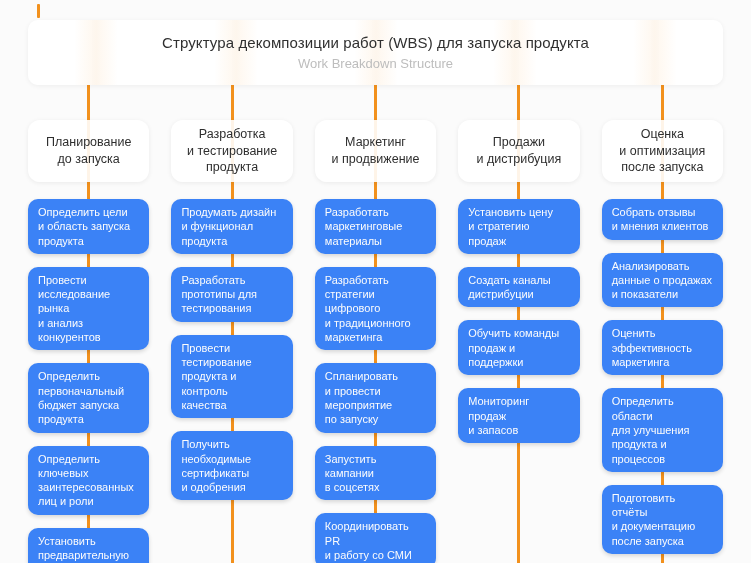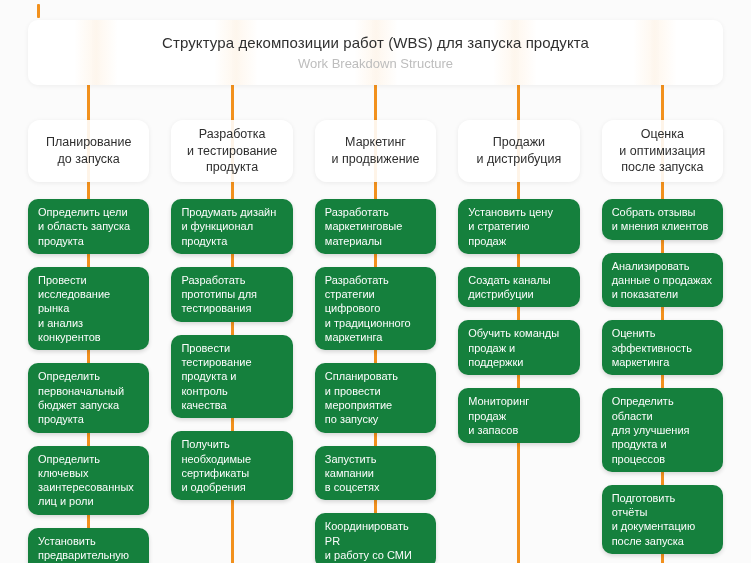--- a/index.html
+++ b/index.html
@@ -99,21 +99,21 @@
     box-sizing: border-box;
   }
   .cards {
     display: flex;
     flex-direction: column;
     gap: 13px;
   }
   .task-card {
     position: relative;
     z-index: 1;
-    background: #15803d;
+    background: #3b82f6;
     color: #FCFCFC;
     border-radius: 10px;
     padding: 6px 10px;
     font-size: 11px;
     line-height: 1.3;
     white-space: pre-line;
     box-shadow: 0 2px 4px rgba(0,0,0,0.15);
     box-sizing: border-box;
   }
 </style>

